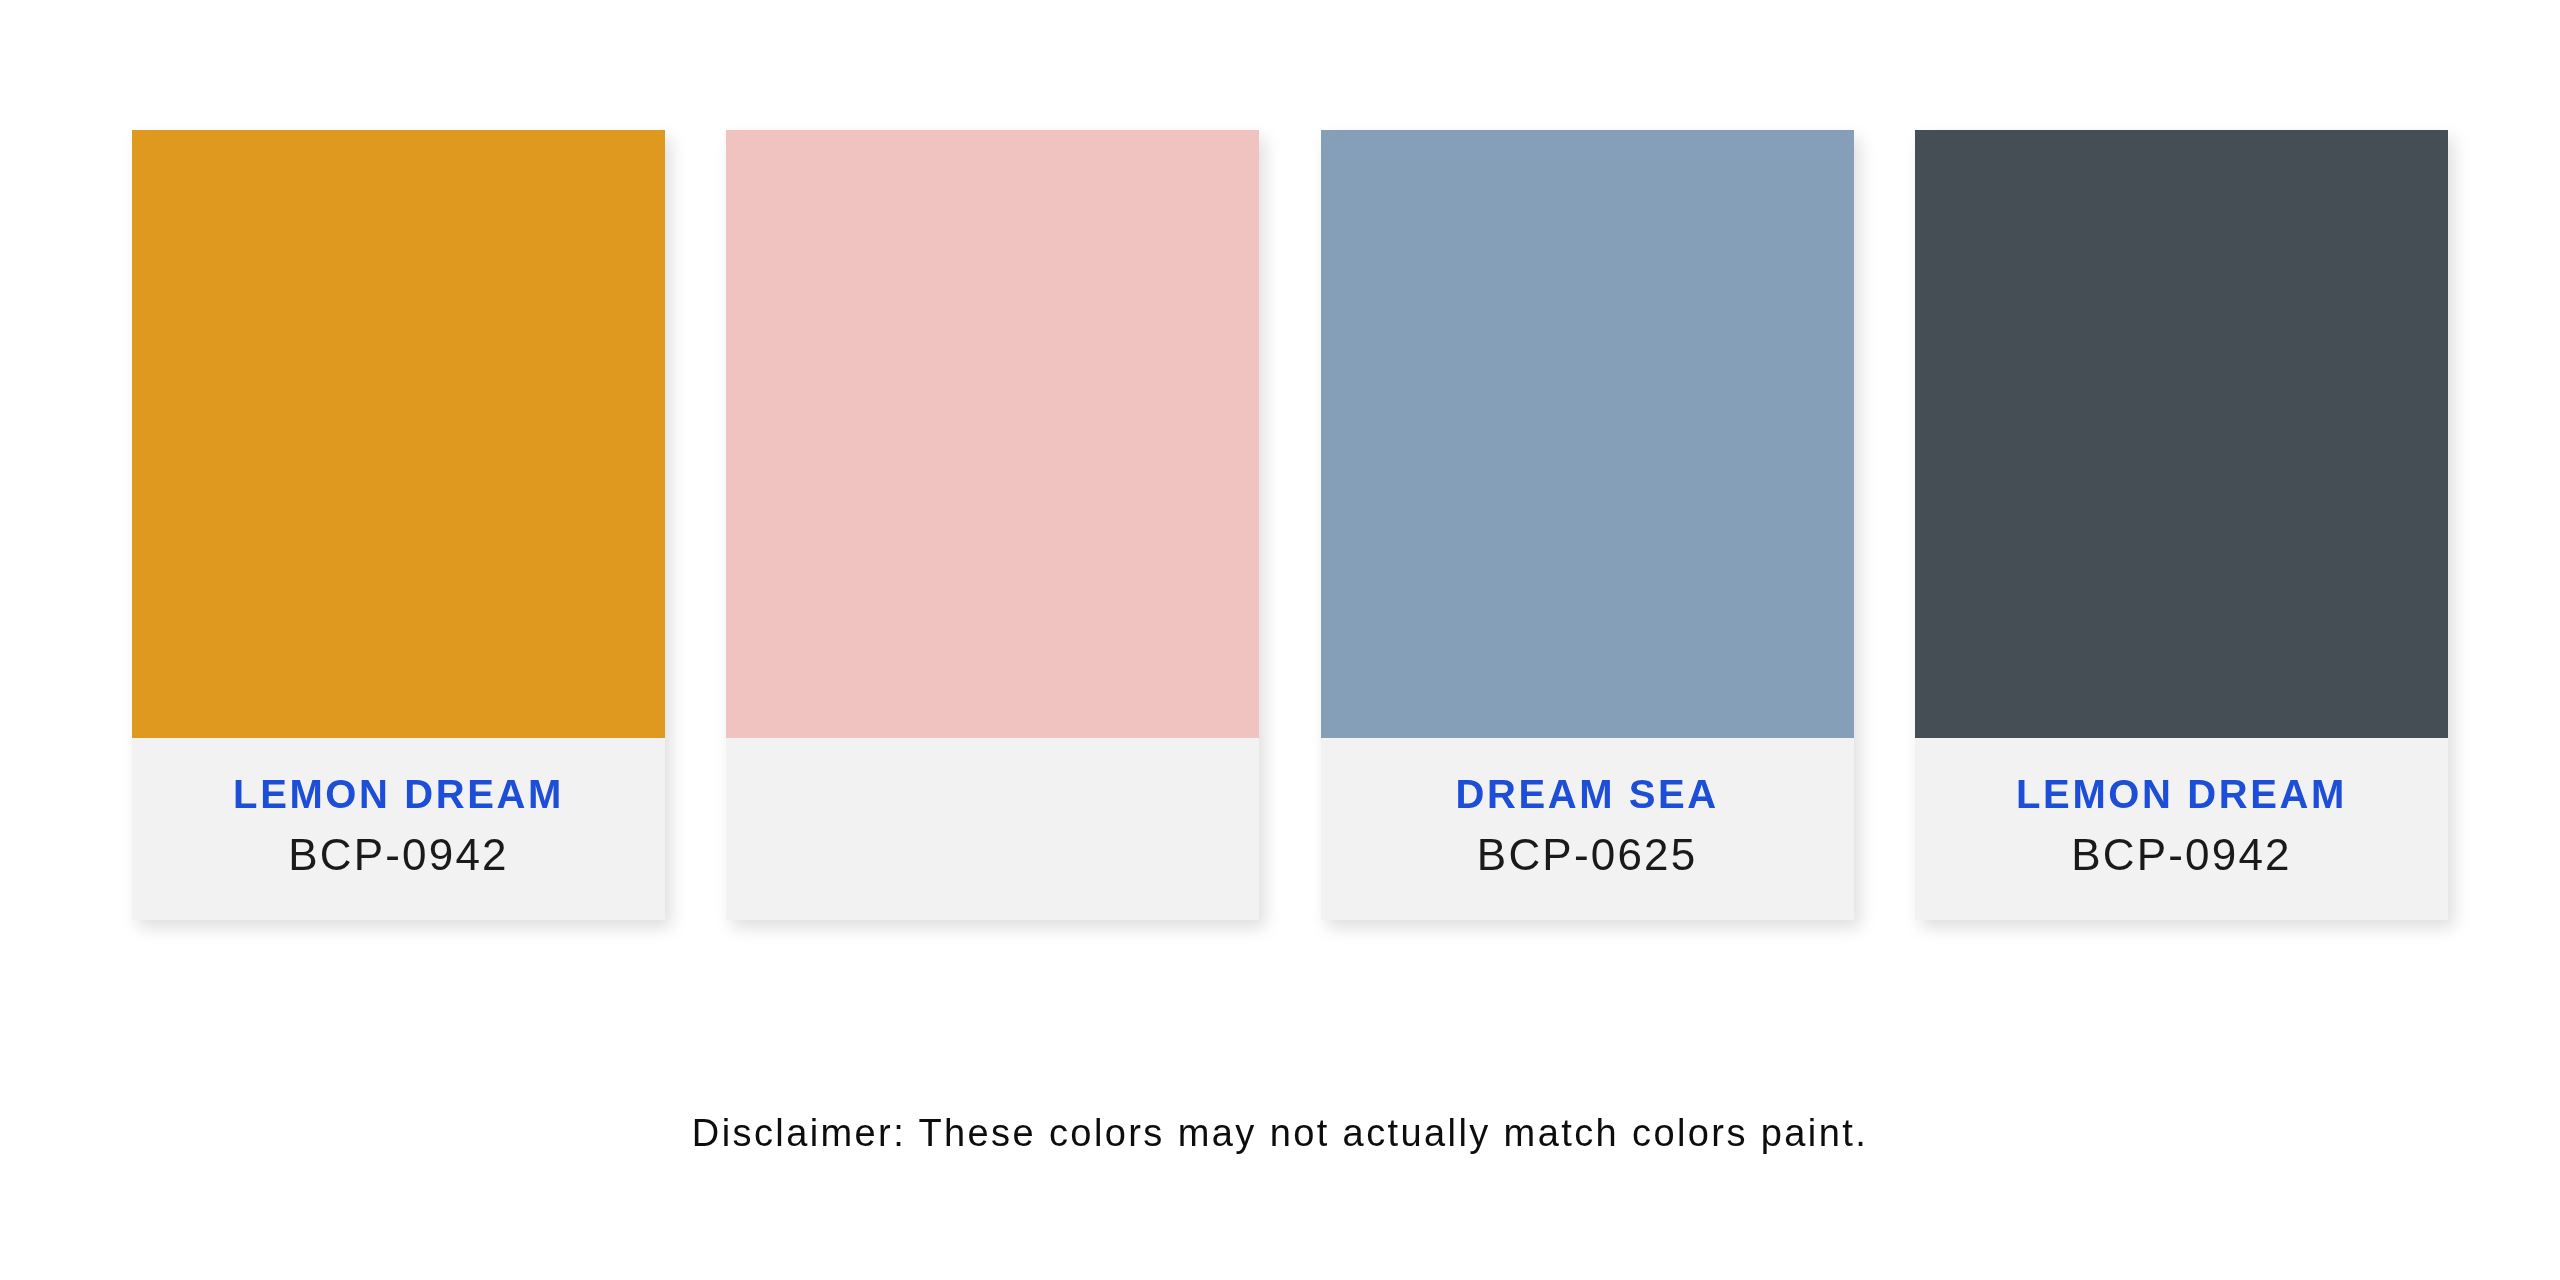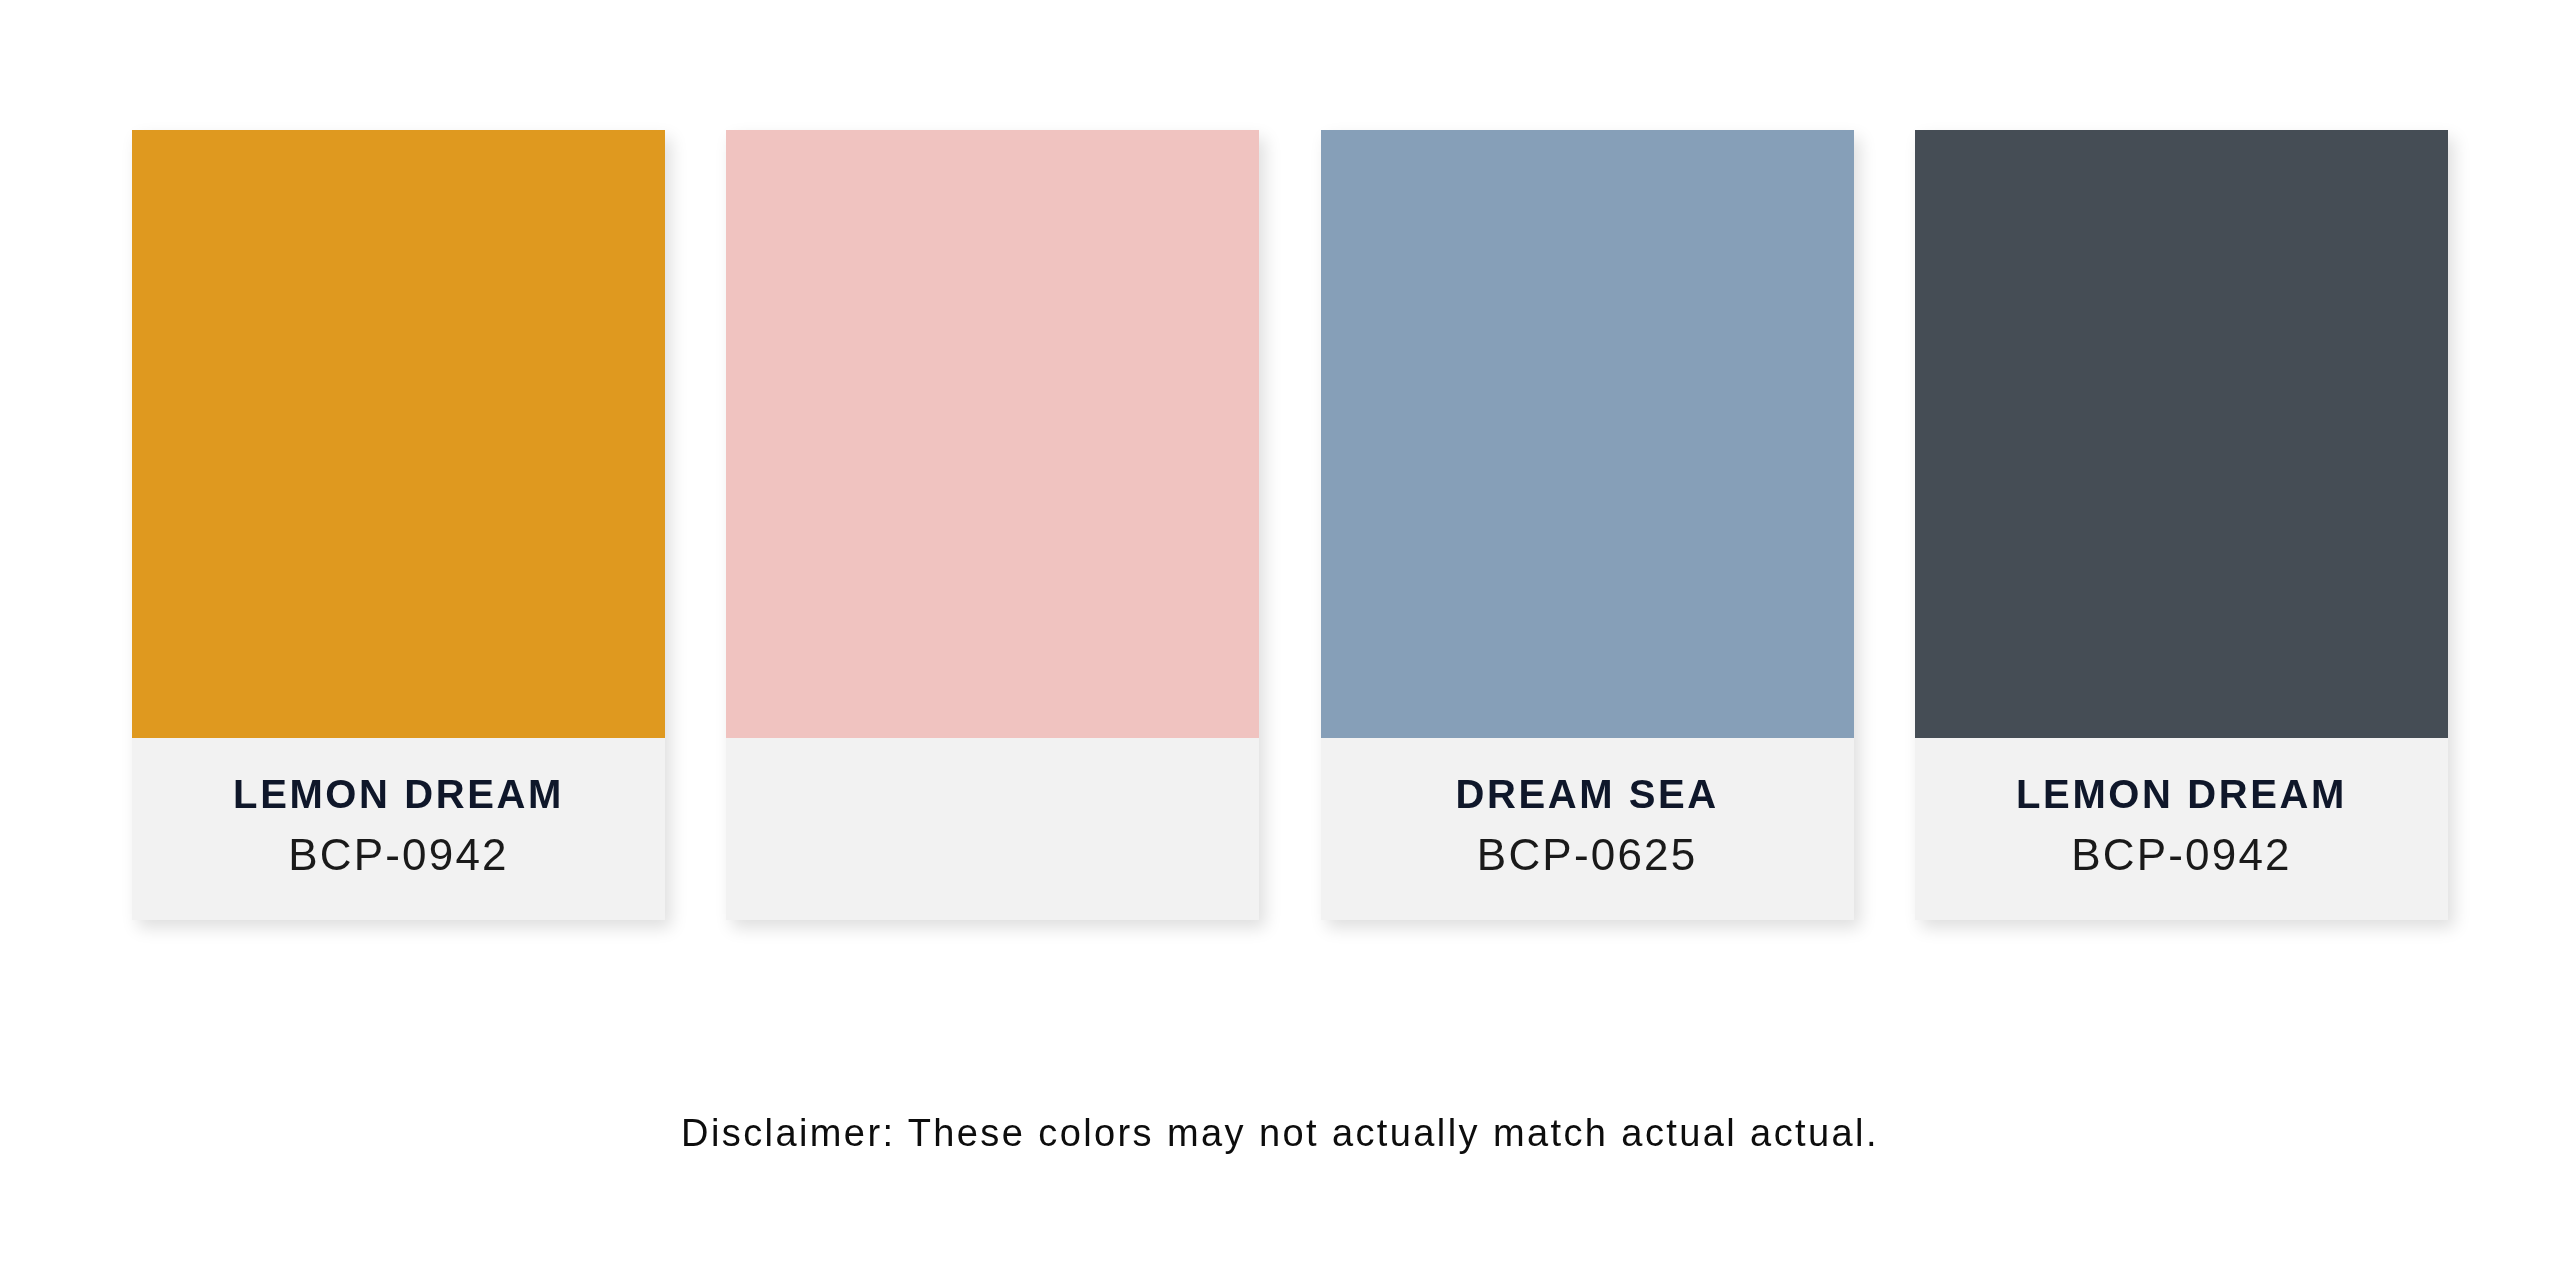--- a/index.html
+++ b/index.html
@@ -60,21 +60,21 @@
     justify-content: flex-start;
     padding-top: 34px;
     box-sizing: border-box;
   }
 
   .swatch-name {
     font-family: "Liberation Sans", sans-serif;
     font-size: 40px;
     font-weight: bold;
     letter-spacing: 2.6px;
-    color: #0f172a;
+    color: #1d4ed8;
     text-align: left;
     line-height: 1.1;
     white-space: nowrap;
   }
 
   .swatch-code {
     font-family: "Liberation Sans", sans-serif;
     font-size: 44px;
     font-weight: normal;
     letter-spacing: 2.2px;
@@ -129,15 +129,15 @@
     <div class="swatch-card">
       <div class="swatch-color" style="background:#454D55"></div>
       <div class="swatch-label" style="background: rgb(242, 242, 242);">
         <div class="swatch-name">LEMON DREAM</div>
         <div class="swatch-code">BCP-0942</div>
       </div>
     </div>
 
   </div>
 
-  <div class="disclaimer">Disclaimer: These colors may not actually match actual actual.</div>
+  <div class="disclaimer">Disclaimer: These colors may not actually match colors paint.</div>
 
 </div>
 
 </body></html>

